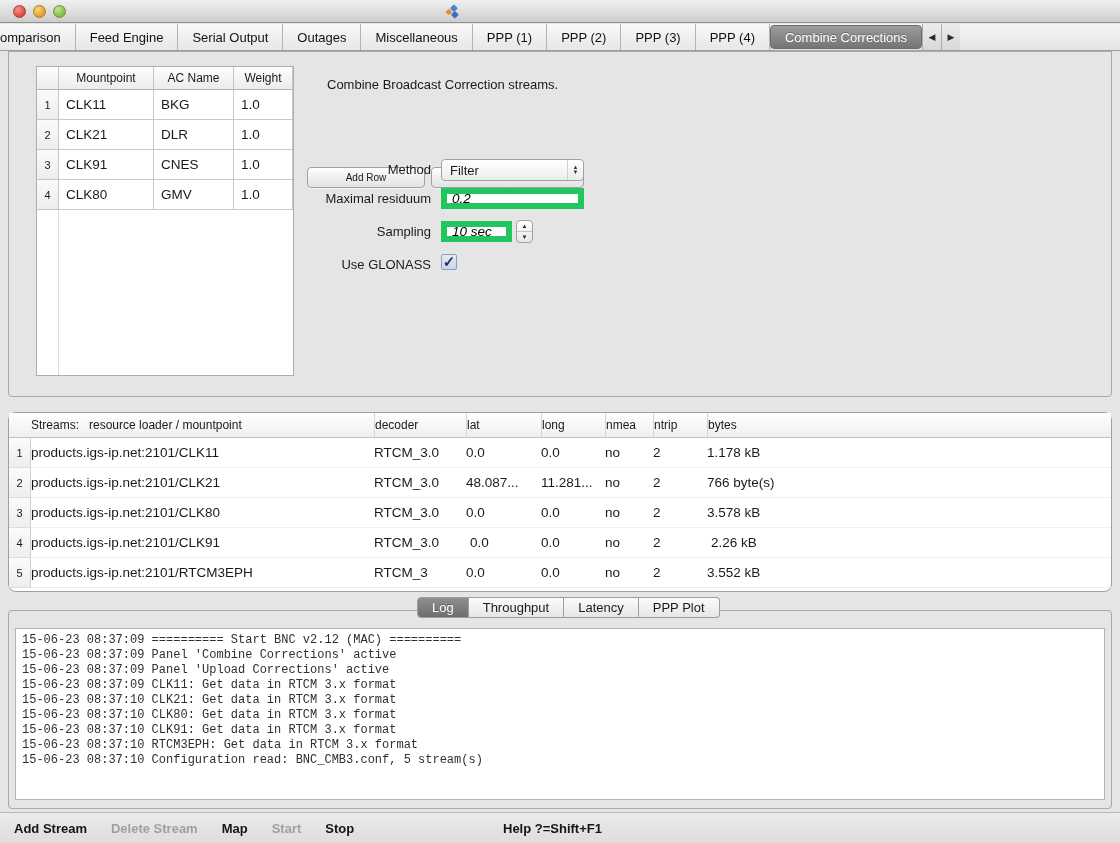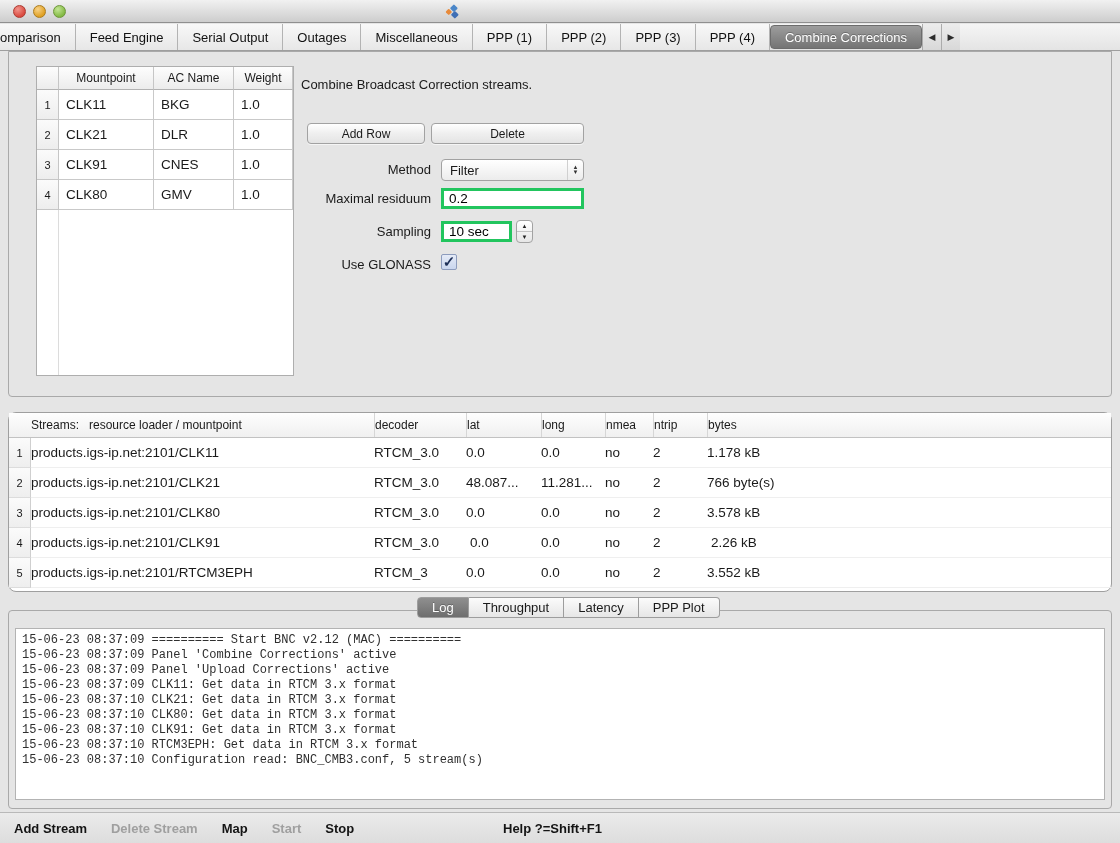--- a/index.html
+++ b/index.html
@@ -77,43 +77,44 @@
     font-size:11px; display:flex; align-items:center; justify-content:center;
   }
   .mt-body .cell {
     border-right:1px solid #c9c9c9; border-bottom:1px solid #c9c9c9;
     font-size:13.5px; display:flex; align-items:center; padding-left:7px; background:#fff;
   }
   .mt-fill { flex:1; display:flex; }
   .mt-fill .numstrip { width:22px; border-right:1px solid #dcdcdc; background:#fff; }
 
   
-  .desc { position:absolute; left:292px; top:25px; font-size:13px; }
+  .desc { position:absolute; left:318px; top:25px; font-size:13px; }
   .flabel { position:absolute; left:240px; width:182px; text-align:right; font-size:13px; }
   .macbtn {
     position:absolute; height:21px; border:1px solid #a2a2a2; border-radius:4px;
     background:linear-gradient(#ffffff,#efefef 50%,#e4e4e4);
-    font-size:12px; display:flex; align-items:center; justify-content:center;
+    font-size:10px; display:flex; align-items:center; justify-content:center;
     box-shadow:0 1px 0 rgba(255,255,255,.6);
+    margin-top:44px;
   }
   .mselect {
     position:absolute; left:432px; top:107px; width:143px; height:22px;
     border:1px solid #a2a2a2; border-radius:4px;
     background:linear-gradient(#ffffff,#ececec);
     display:flex; align-items:center; font-size:13px;
   }
   .mselect .val { flex:1; padding-left:8px; }
   .mselect .arrows {
     width:16px; height:100%; display:flex; flex-direction:column;
     align-items:center; justify-content:center; font-size:6px; line-height:5px; color:#333;
     border-left:1px solid #d0d0d0;
   }
   .tfield {
-    position:absolute; border:3px solid #22c55e; background:#fff;
-    font-family:"Liberation Sans",sans-serif; font-size:13.5px; padding-left:5px;
+    position:absolute; border:6px solid #22c55e; background:#fff;
+    font-family:"Liberation Sans",sans-serif; font-size:13.5px; padding-left:5px;font-style:italic;
   }
   .stepper {
     position:absolute; left:507px; top:168px; width:17px; height:23px;
     border:1px solid #a2a2a2; border-radius:4px;
     background:linear-gradient(#ffffff,#e6e6e6);
     display:flex; flex-direction:column;
   }
   .stepper div { flex:1; display:flex; align-items:center; justify-content:center; font-size:6px; color:#222; }
   .stepper .up { border-bottom:1px solid #c2c2c2; }
   .checkbox {

